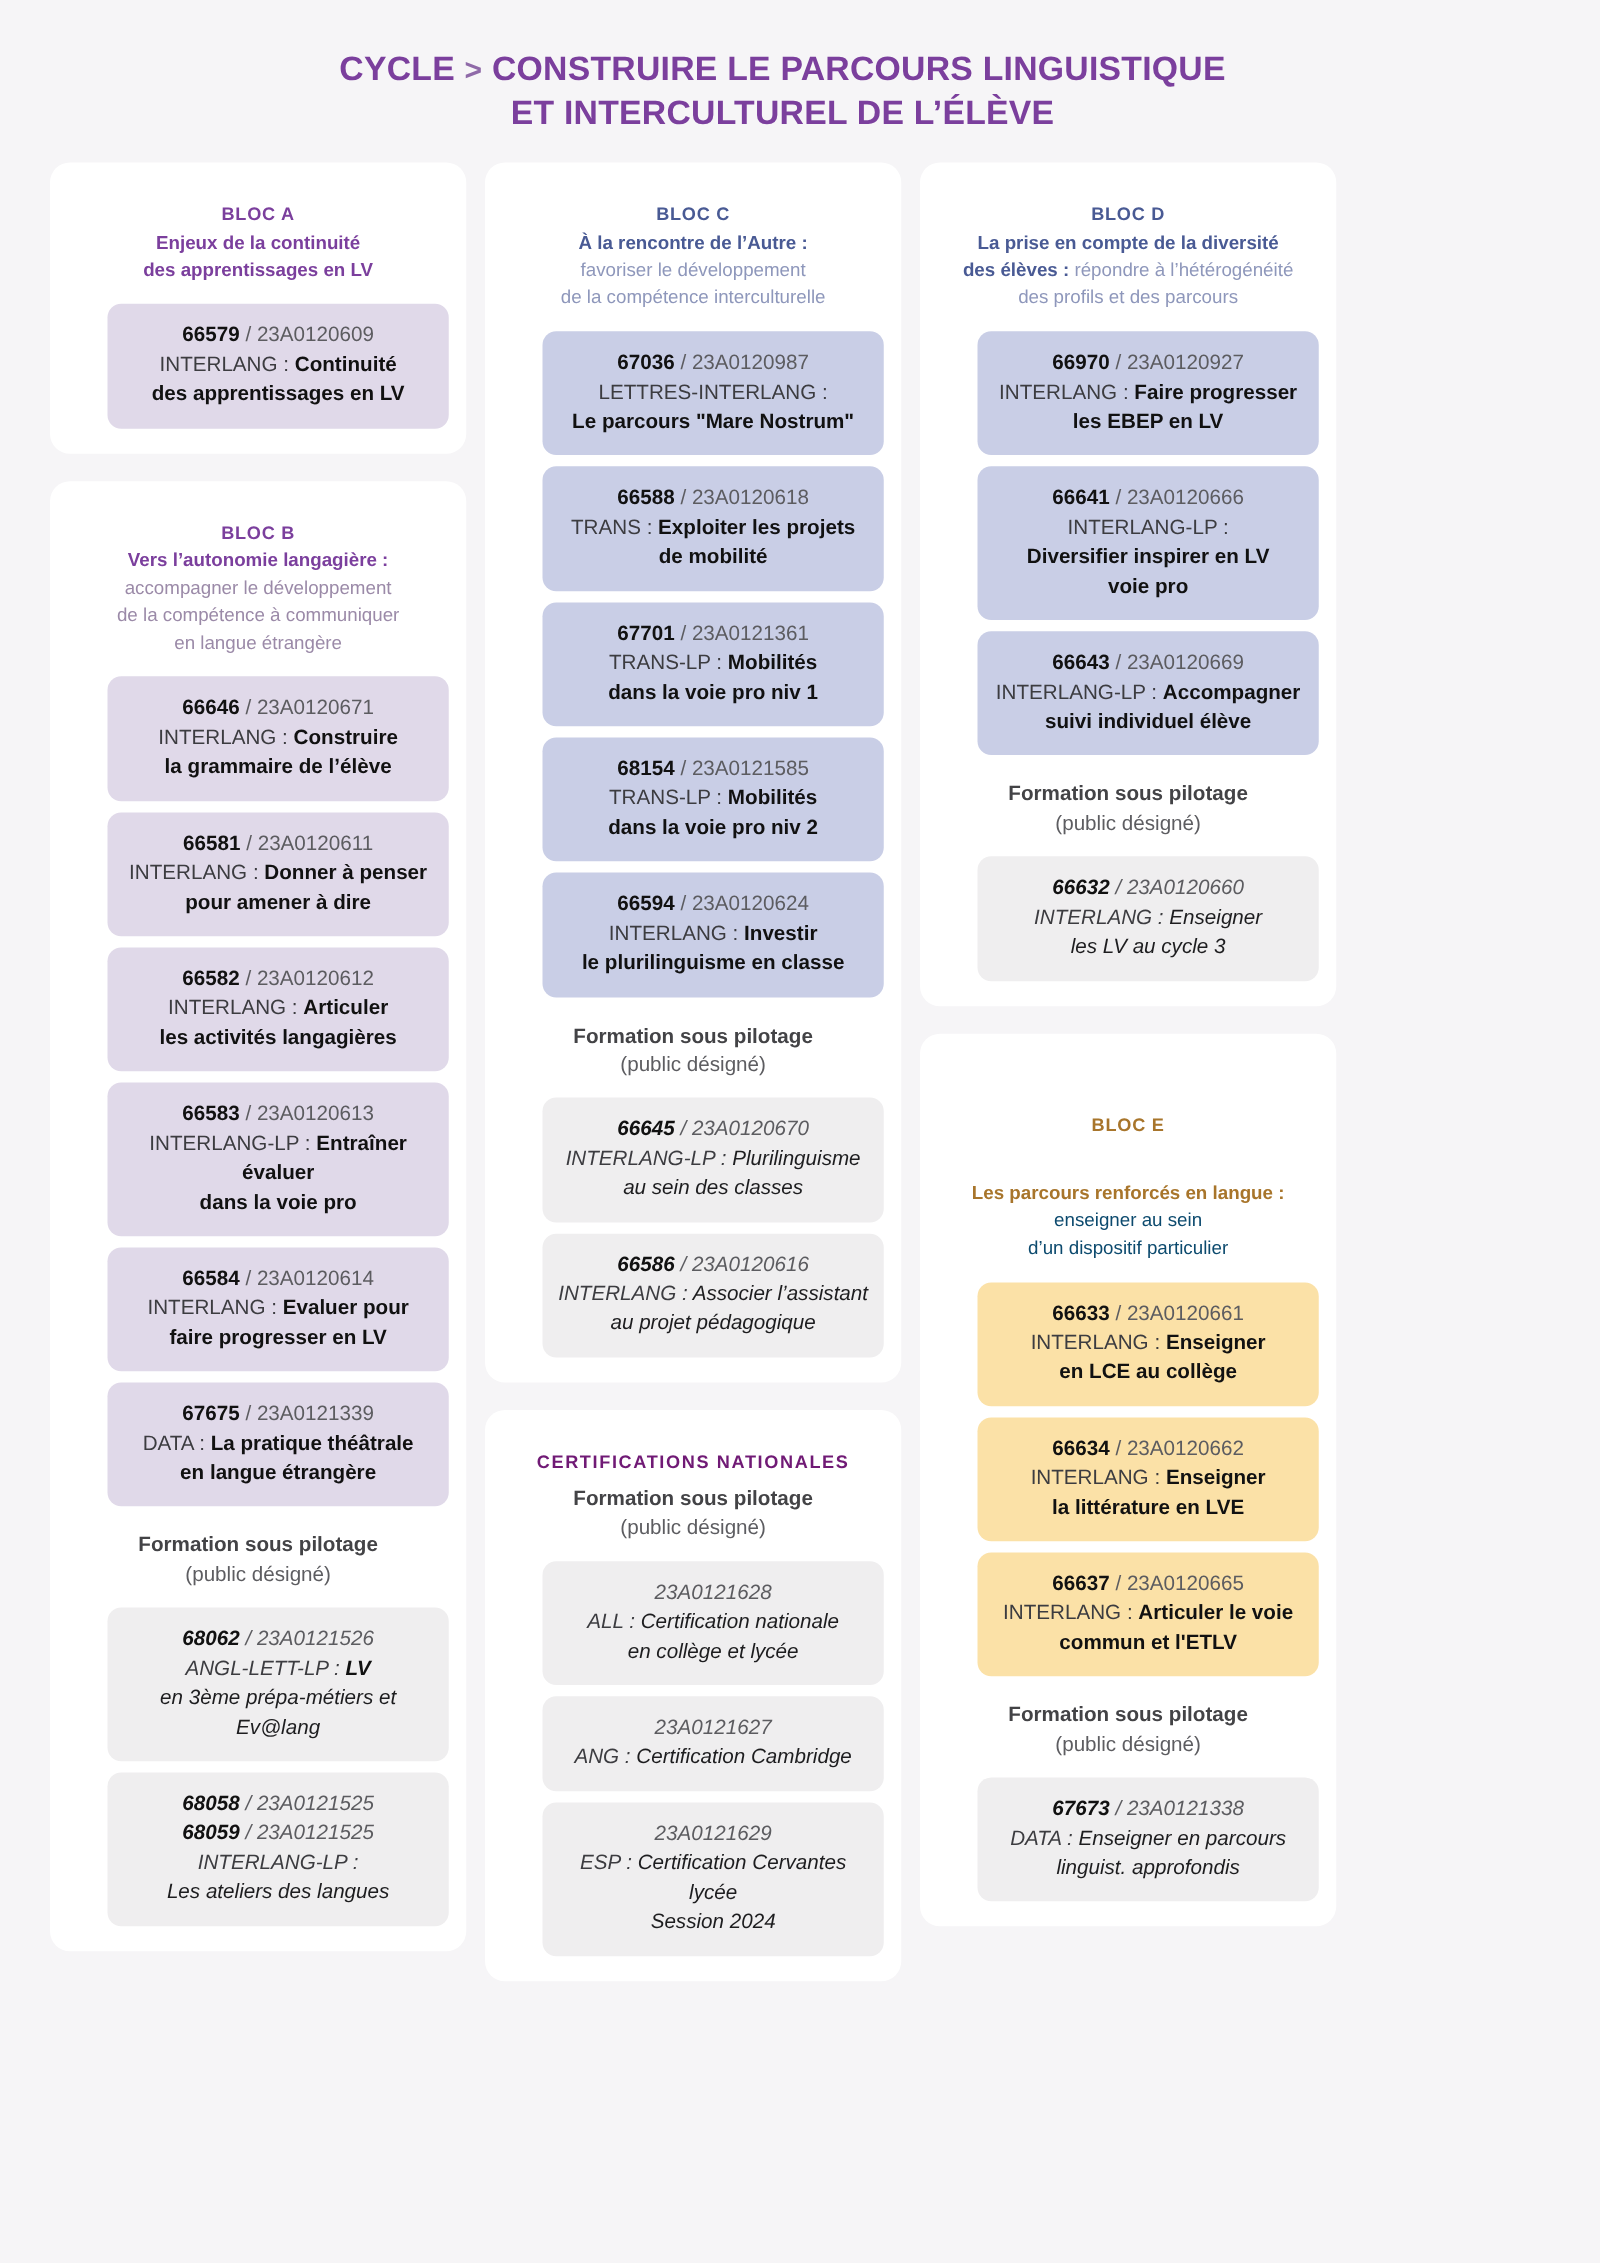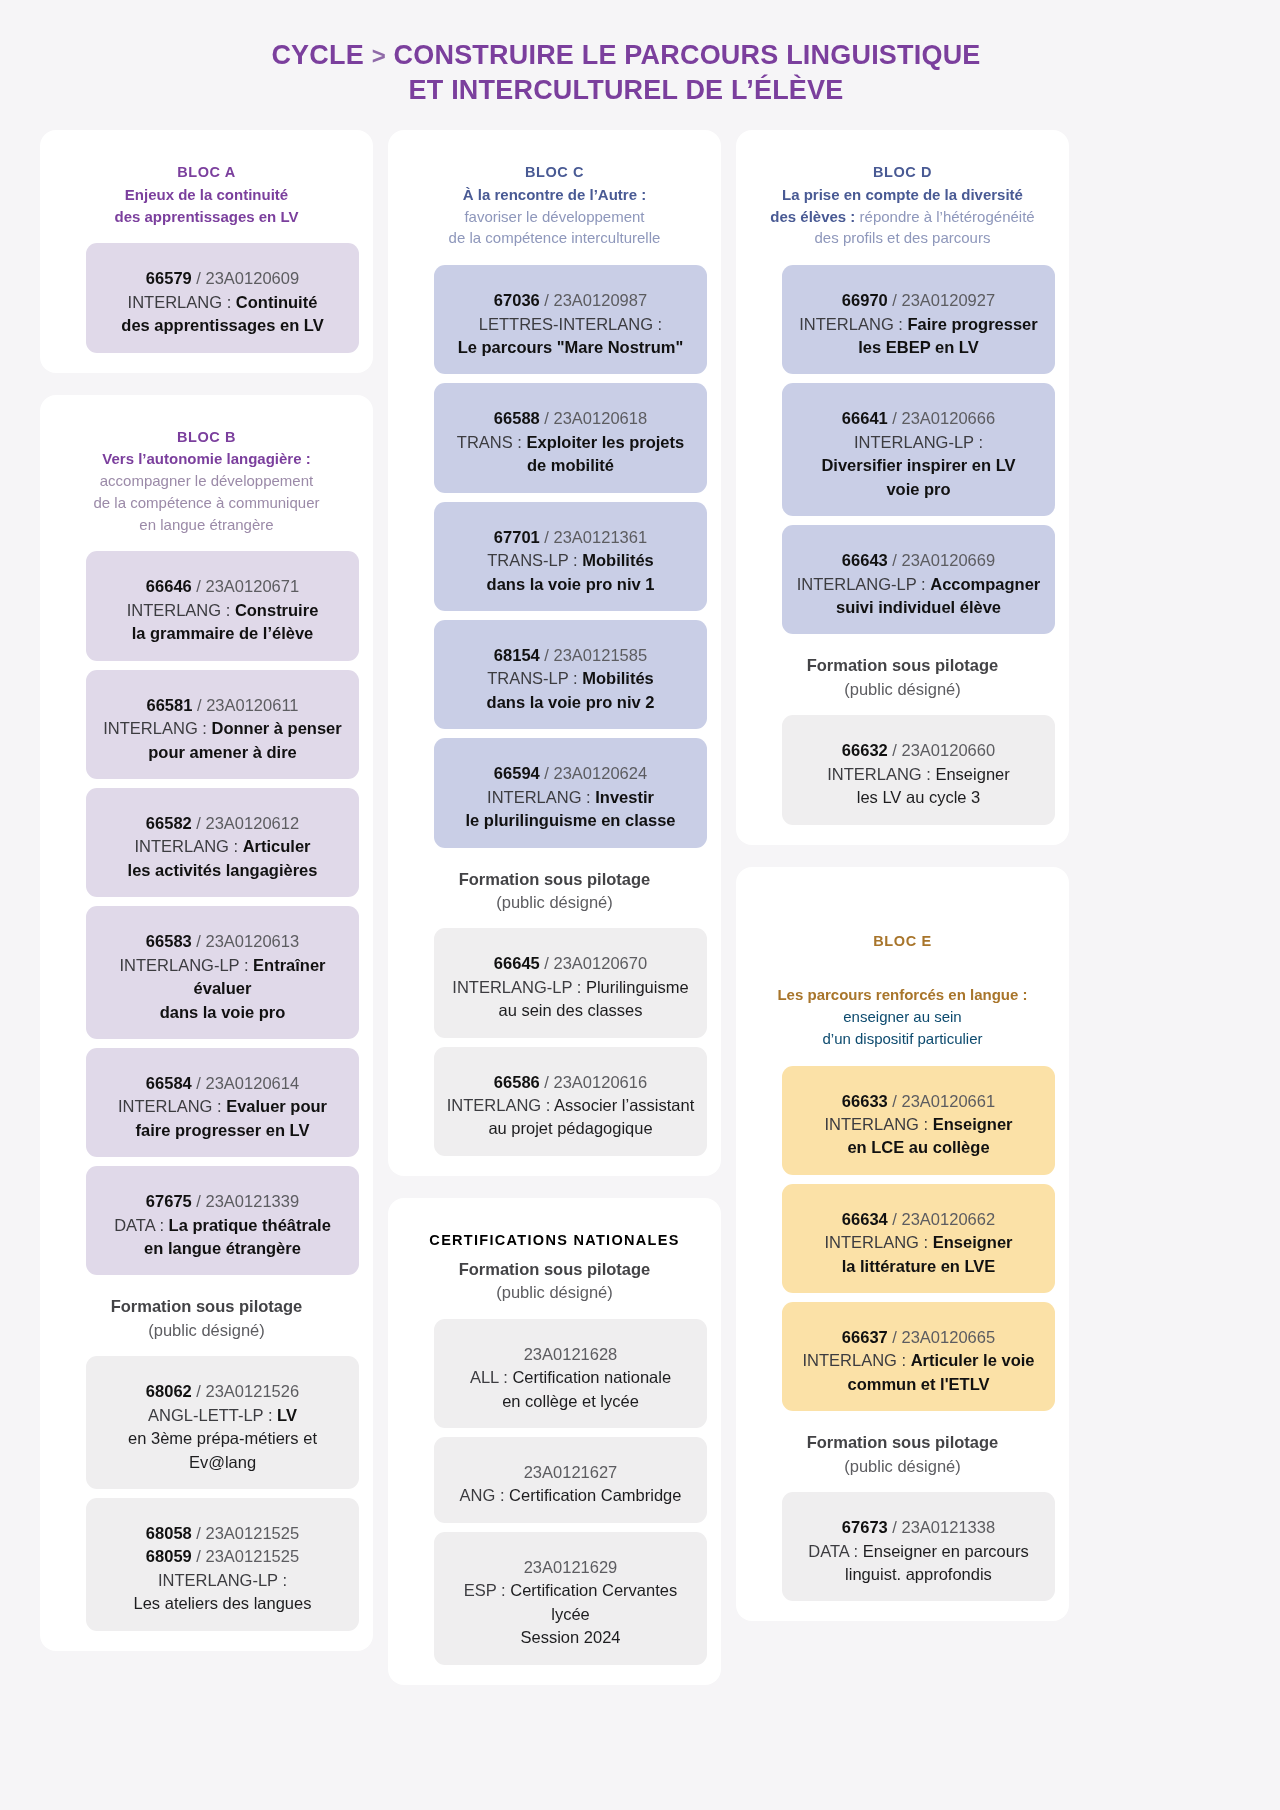--- a/index.html
+++ b/index.html
@@ -73,38 +73,38 @@
   .t-blue .card { background: #c9cee6; }
 
   
   .t-amber .bloc-name, .t-amber .bloc-sub-strong { color: #a8752b; margin-top: 32px; }
   .t-amber .bloc-sub-light { color: #0c4a6e; }
   .t-amber .card { background: #fbe1a7; }
 
   
   .card {
     border-radius: 11px;
-    padding: 24px 10px 15px 10px;
+    padding: 14px 10px 15px 10px;
     margin-bottom: 9px;
     text-align: center;
     font-size: 16.5px;
     line-height: 1.42;
     color: #1d1d1f;
     margin-left: 32px;
   }
   .card:last-child { margin-bottom: 0; }
   .card .code { font-weight: bold; color: #111; }
   .card .ref { color: #5c5c60; font-weight: normal; }
   .card .sep { color: #5c5c60; }
   .card .org { color: #3c3c40; }
   .card .subj { font-weight: bold; color: #111; }
   .card .plain { color: #1d1d1f; }
 
   
-  .card.grey { background: #efeeef; }
+  .card.grey { background: #efeeef; font-style: italic; }
 
   
   .pilotage {
     text-align: center;
     padding: 20px 6px 14px 6px;
     line-height: 1.42;
   }
   .pilotage .p-strong {
     font-weight: bold;
     font-size: 16.5px;
@@ -114,21 +114,21 @@
     font-size: 16.5px;
     color: #5d5d61;
   }
 
   
   .certif-title {
     text-align: center;
     font-weight: bold;
     font-size: 14.5px;
     letter-spacing: 1.3px;
-    color: #000000;
+    color: #701a75;
     padding: 12px 4px 2px 4px;
   }
 </style>
 </head>
 <body>
 
 <div id="page">
 
   <div class="page-title">
     <span>CYCLE</span> <span class="gt">&gt;</span> <span>CONSTRUIRE LE PARCOURS LINGUISTIQUE</span><br>

